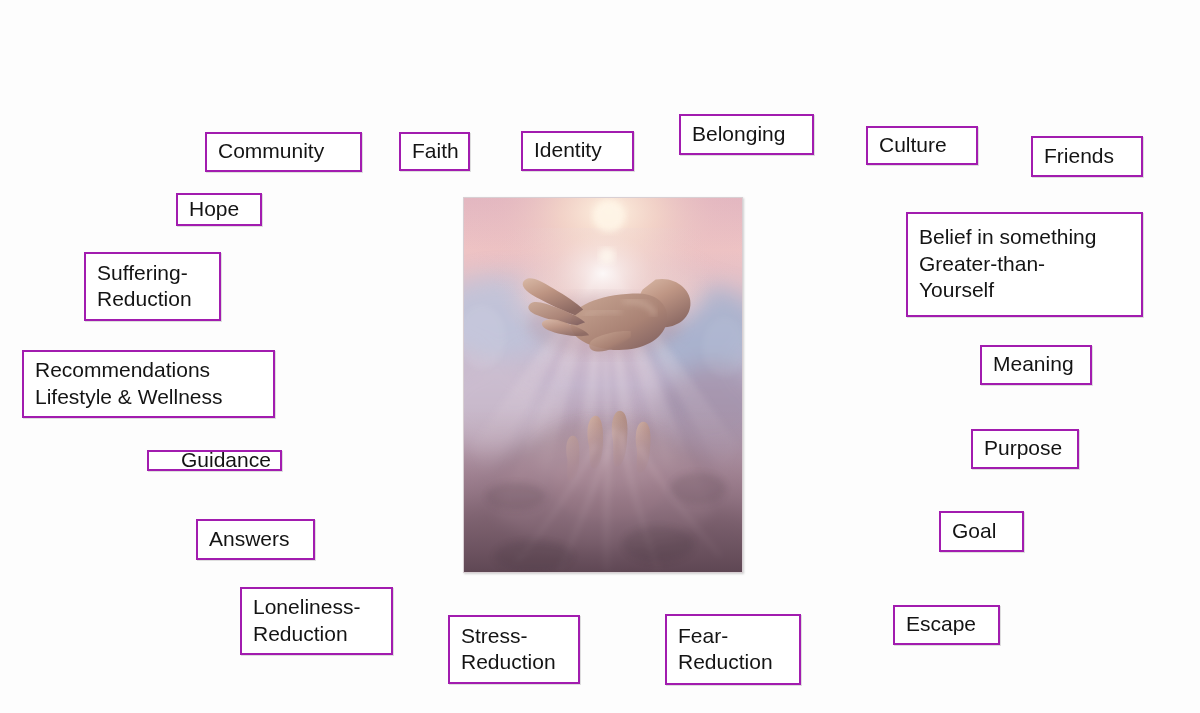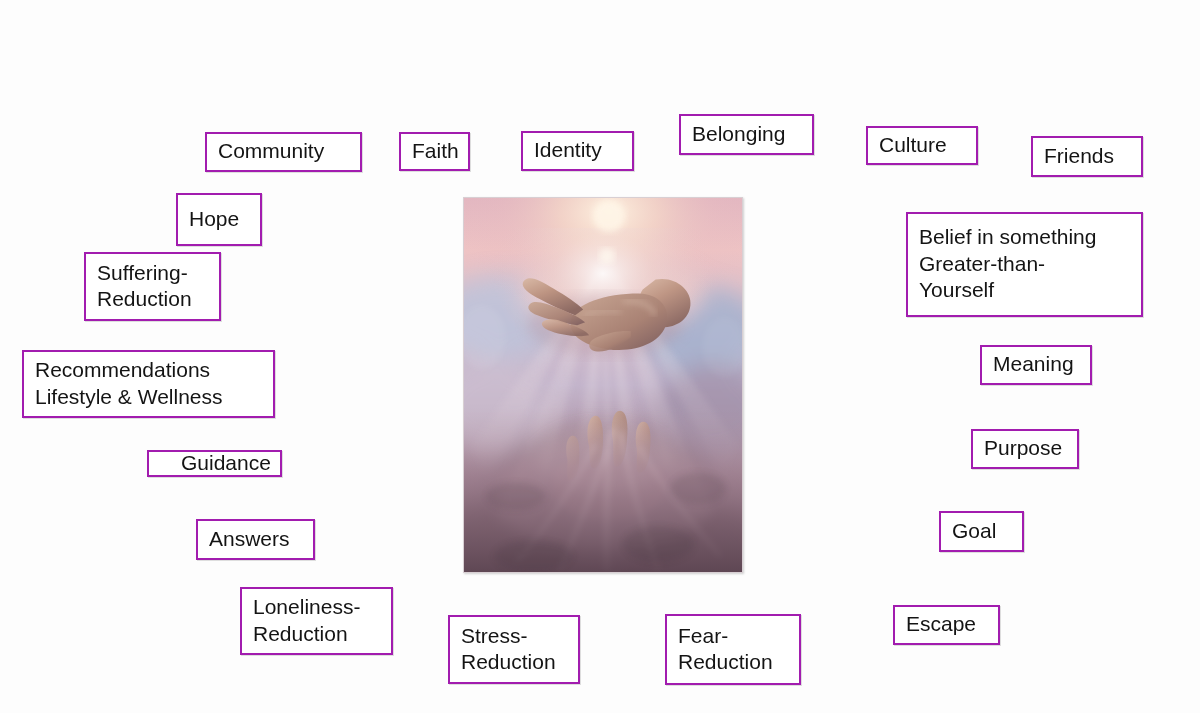--- a/index.html
+++ b/index.html
@@ -234,32 +234,32 @@
       </div>
       <div class="concept-box" style="left: 679px; top: 114px; width: 135px; height: 41px;">
         <span class="line">Belonging</span>
       </div>
       <div class="concept-box" style="left: 866px; top: 126px; width: 112px; height: 39px;">
         <span class="line">Culture</span>
       </div>
       <div class="concept-box" style="left: 1031px; top: 136px; width: 112px; height: 41px;">
         <span class="line">Friends</span>
       </div>
-      <div class="concept-box" style="left: 176px; top: 193px; width: 86px; height: 53px; text-align: right;">
+      <div class="concept-box" style="left: 176px; top: 193px; width: 86px; height: 33px; text-align: right;">
         <span class="line">Hope</span>
       </div>
       <div class="concept-box" style="left: 84px; top: 252px; width: 137px; height: 69px;">
         <span class="line">Suffering-</span>
         <span class="line">Reduction</span>
       </div>
       <div class="concept-box" style="left: 22px; top: 350px; width: 253px; height: 68px;">
         <span class="line">Recommendations</span>
         <span class="line">Lifestyle &amp; Wellness</span>
       </div>
-      <div class="concept-box" style="left: 147px; top: 450px; width: 135px; height: 27px; padding-left: 32px;">
+      <div class="concept-box" style="left: 147px; top: 450px; width: 135px; height: 21px; padding-left: 32px;">
         <span class="line">Guidance</span>
       </div>
       <div class="concept-box" style="left: 196px; top: 519px; width: 119px; height: 41px;">
         <span class="line">Answers</span>
       </div>
       <div class="concept-box" style="left: 240px; top: 587px; width: 153px; height: 68px;">
         <span class="line">Loneliness-</span>
         <span class="line">Reduction</span>
       </div>
       <div class="concept-box" style="left: 448px; top: 615px; width: 132px; height: 69px;">

